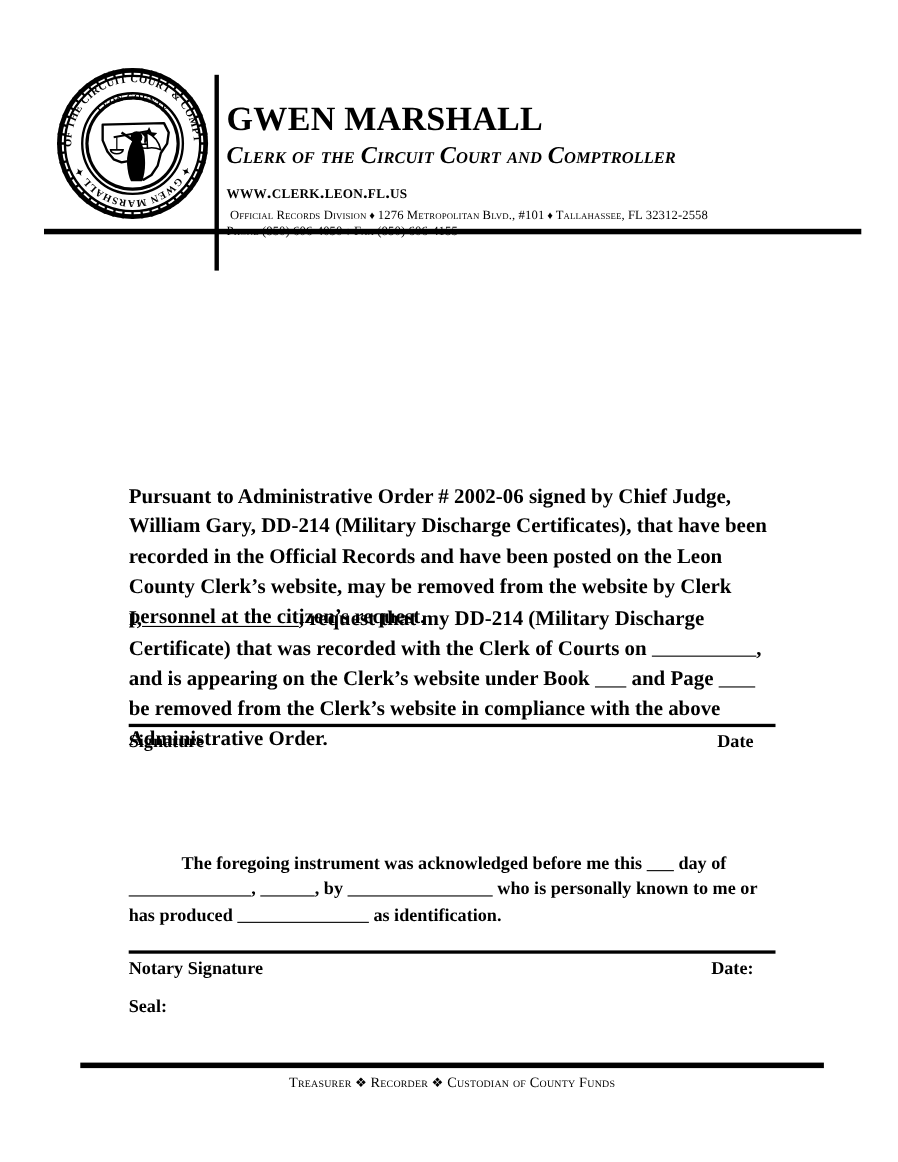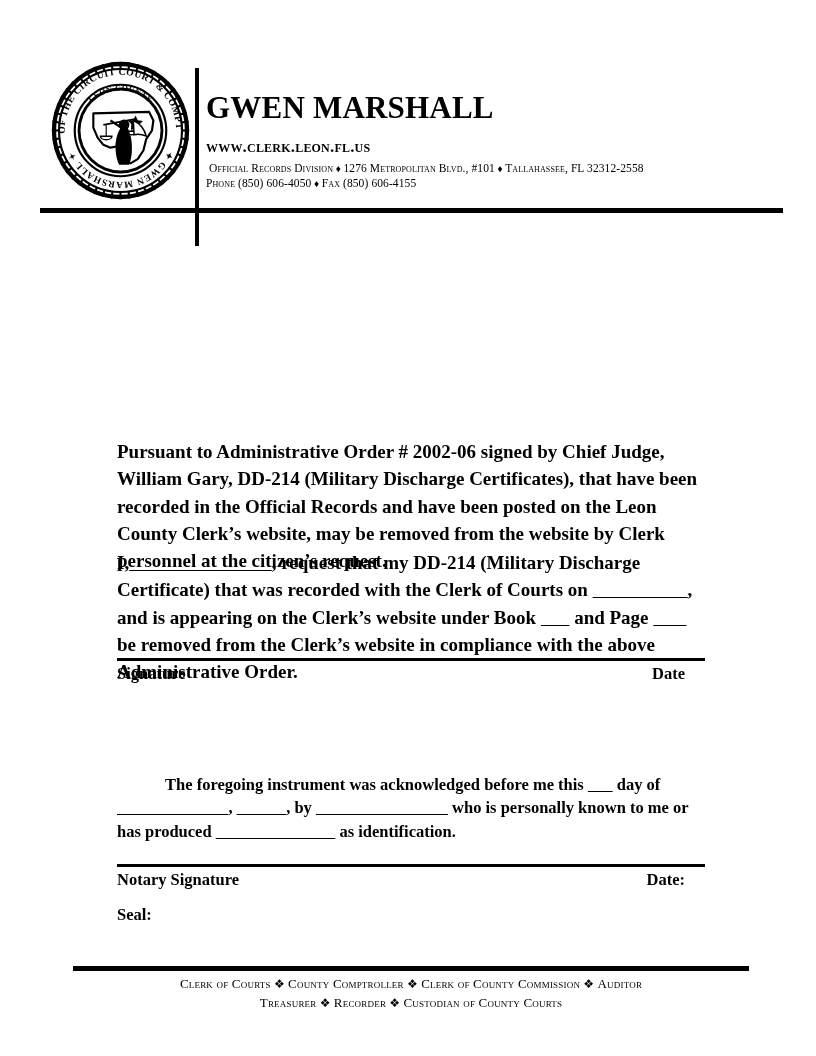--- a/index.html
+++ b/index.html
@@ -304,20 +304,21 @@
         <path d="M118,86 q14,6 18,22 q-9,-4 -17,-2 z" fill="#fff" stroke="#000" stroke-width="2"></path>
       </g>
     </svg>
   </div>
 
   <div id="header-divider-v"></div>
   <div id="header-rule"></div>
 
   <div id="header-text">
     <div class="org-name">GWEN MARSHALL</div>
+    <div class="org-title">Clerk of the Circuit Court and Comptroller</div>
     <div class="org-web">www.clerk.leon.fl.us</div>
     <div class="org-addr"><span>Official Records Division</span><span class="sep-diamond"> ♦ </span><span>1276 Metropolitan Blvd., #101</span><span class="sep-diamond"> ♦ </span><span>Tallahassee, FL 32312-2558</span></div>
     <div class="org-addr second"><span>Phone (850) 606-4050</span><span class="sep-diamond"> ♦ </span><span>Fax (850) 606-4155</span></div>
   </div>
 
   <div id="doc-title">
   </div>
 
   <div id="para-1" class="body-para">Pursuant to Administrative Order # 2002-06 signed by Chief Judge, William Gary, DD-214 (Military Discharge Certificates), that have been recorded in the Official Records and have been posted on the Leon County Clerk’s website, may be removed from the website by Clerk personnel at the citizen’s request.</div>
 
@@ -331,17 +332,16 @@
   <div id="notary-para"><span class="indent"></span><span>The foregoing instrument was acknowledged before me this </span><span class="blank">      </span><span> day of </span><span class="blank">                           </span><span>, </span><span class="blank">            </span><span>, by </span><span class="blank">                                </span><span> who is personally known to me or has produced </span><span class="blank">                             </span><span> as identification.</span></div>
 
   <div id="sig-rule-2" class="sig-rule"></div>
   <div id="sig-label-2" class="sig-label">Notary Signature</div>
   <div id="sig-date-2" class="sig-date">Date:</div>
 
   <div id="seal-label">Seal:</div>
 
   <div id="footer-rule"></div>
   <div id="footer-text">
-    <div id="footer-line-1"><span>Clerk of Courts</span><span class="sep-clover"> ❖ </span><span>County Comptroller</span><span class="sep-clover"> ❖ </span><span>Clerk of County Commission</span><span class="sep-clover"> ❖ </span><span>Auditor</span></div>
-    <div id="footer-line-2"><span>Treasurer</span><span class="sep-clover"> ❖ </span><span>Recorder</span><span class="sep-clover"> ❖ </span><span>Custodian of County Courts</span></div>
+    <div id="footer-line-2"><span>Treasurer</span><span class="sep-clover"> ❖ </span><span>Recorder</span><span class="sep-clover"> ❖ </span><span>Custodian of County Funds</span></div>
   </div>
 
 </div>
 
 </body></html>

